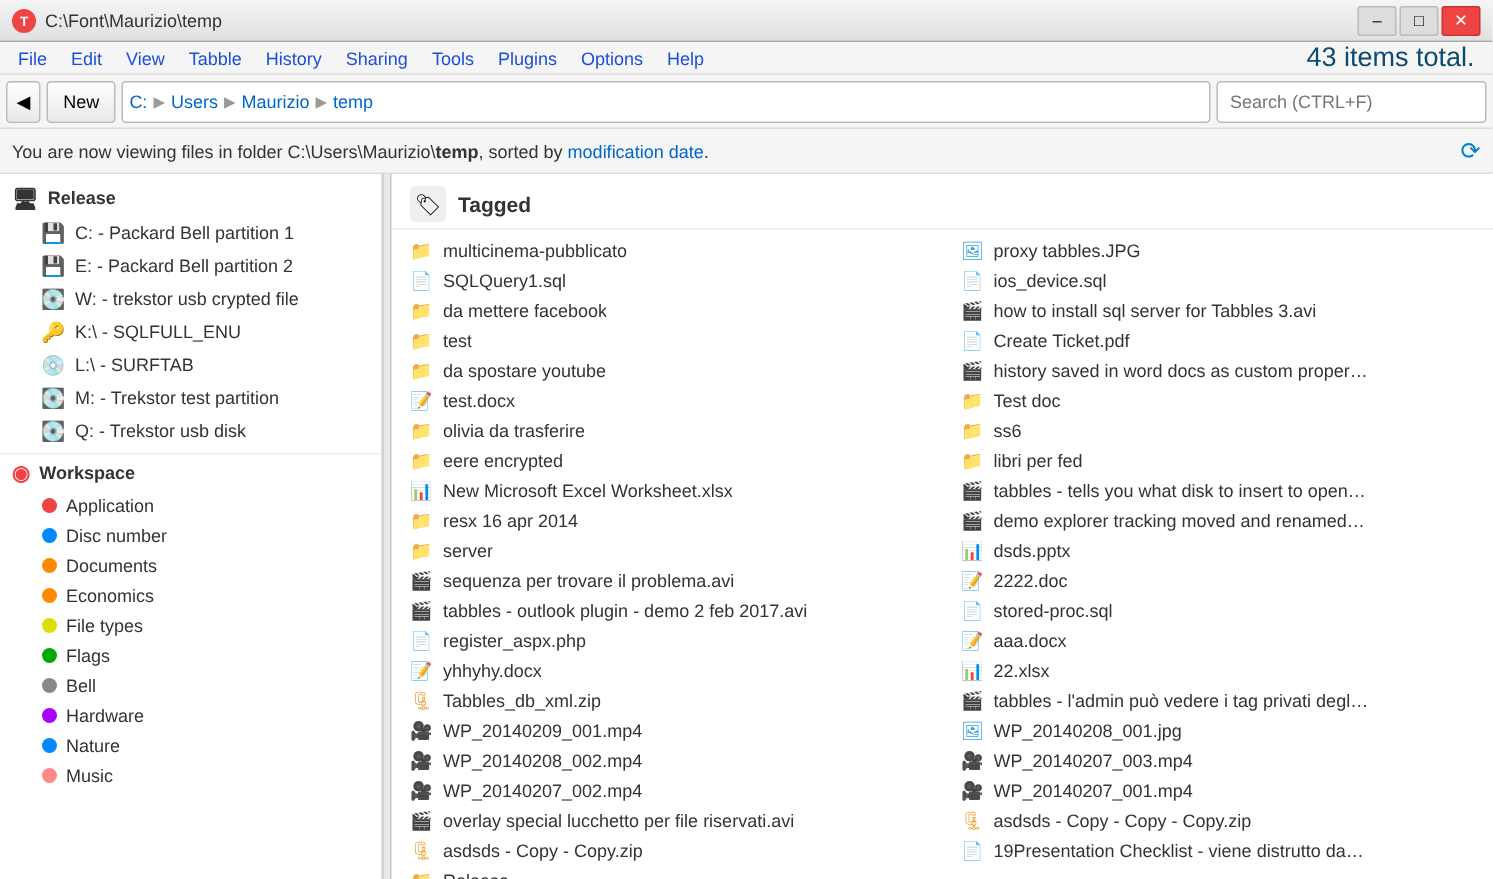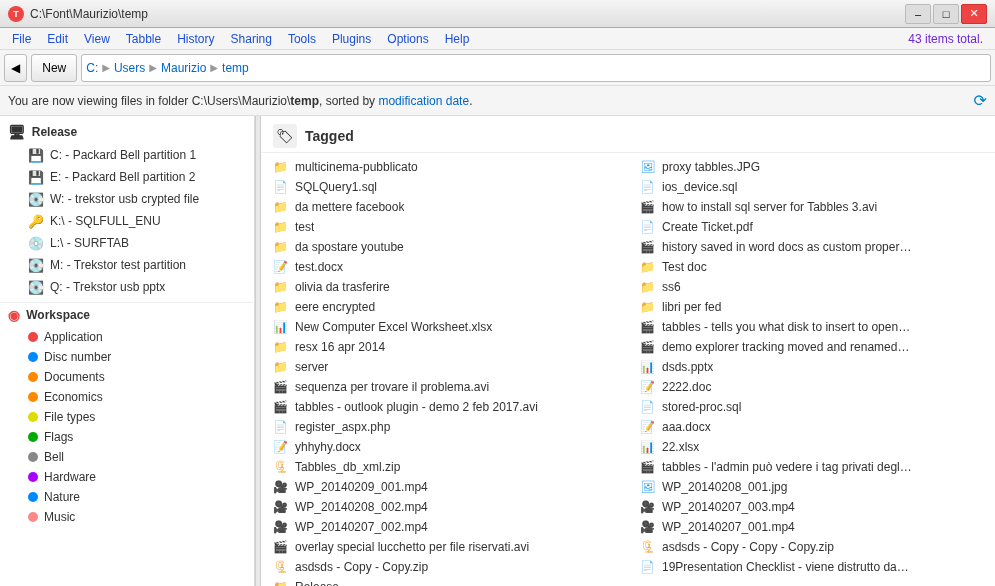--- a/index.html
+++ b/index.html
@@ -10,21 +10,21 @@
     .title-bar-left { display: flex; align-items: center; gap: 6px; }
     .title-bar-icon { width: 16px; height: 16px; background: #e44; border-radius: 50%; display: flex; align-items: center; justify-content: center; color: white; font-size: 9px; font-weight: bold; }
     .title-bar-title { font-size: 12px; color: #333; }
     .title-bar-controls { display: flex; gap: 2px; }
     .title-btn { width: 26px; height: 20px; display: flex; align-items: center; justify-content: center; font-size: 11px; cursor: pointer; background: #ddd; border: 1px solid #bbb; border-radius: 2px; }
     .title-btn.close { background: #e44; color: white; border-color: #c33; }
 
     
     .menu-bar { background: #f5f5f5; height: 22px; display: flex; align-items: center; border-bottom: 1px solid #ddd; padding: 0 4px; }
     .menu-item { padding: 2px 8px; font-size: 12px; color: #1d4ed8; cursor: pointer; border-radius: 2px; }
-    .items-count { margin-left: auto; font-size: 12px; color: #6d28d9; padding-right: 8px; }
+    .items-count { margin-left: auto; font-size: 18px; color: #0c4a6e; padding-right: 8px; }
 
     
     .toolbar { background: #f5f5f5; height: 36px; display: flex; align-items: center; border-bottom: 1px solid #ddd; padding: 0 4px; gap: 4px; }
     .toolbar-btn { height: 28px; padding: 0 10px; background: linear-gradient(to bottom, #fff, #e8e8e8); border: 1px solid #bbb; border-radius: 3px; cursor: pointer; font-size: 12px; display: flex; align-items: center; gap: 4px; }
     .nav-area { display: flex; align-items: center; gap: 2px; flex: 1; background: white; border: 1px solid #bbb; border-radius: 3px; height: 28px; padding: 0 4px; }
     .nav-sep { color: #999; font-size: 10px; margin: 0 2px; }
     .nav-item { color: #0066cc; cursor: pointer; font-size: 12px; }
     .search-box { height: 28px; width: 180px; border: 1px solid #bbb; border-radius: 3px; padding: 0 8px; font-size: 12px; background: white; }
 
     
@@ -108,20 +108,21 @@
   <button class="toolbar-btn">New</button>
   <div class="nav-area">
     <span class="nav-item">C:</span>
     <span class="nav-sep">▶</span>
     <span class="nav-item">Users</span>
     <span class="nav-sep">▶</span>
     <span class="nav-item">Maurizio</span>
     <span class="nav-sep">▶</span>
     <span class="nav-item">temp</span>
   </div>
+  <input class="search-box" type="text" placeholder="Search (CTRL+F)" style="">
 </div>
 
 <div class="address-bar">
   <span>
     <span>You are now viewing files in folder C:\Users\Maurizio\</span><strong>temp</strong><span>, sorted by </span><a>modification date</a><span>.</span>
   </span>
   <span style="margin-left:auto; color:#0080cc; cursor:pointer; font-size:16px;">⟳</span>
 </div>
 
 <div class="main-layout">
@@ -151,21 +152,21 @@
     <div class="sidebar-item sidebar-sub">
       <span class="icon">💿</span>
       <span>L:\ - SURFTAB</span>
     </div>
     <div class="sidebar-item sidebar-sub">
       <span class="icon">💽</span>
       <span>M: - Trekstor test partition</span>
     </div>
     <div class="sidebar-item sidebar-sub">
       <span class="icon">💽</span>
-      <span>Q: - Trekstor usb pptx</span>
+      <span>Q: - Trekstor usb disk</span>
     </div>
 
     <div class="workspace-header">
       <span style="color:#e44;font-size:14px;">◉</span>
       <span>Workspace</span>
     </div>
     <div class="sidebar-item sidebar-sub">
       <span class="dot-icon red-dot"></span>
       <span>Application</span>
     </div>
@@ -276,21 +277,21 @@
         <div class="file-item">
       <span class="file-icon" style="color:#f4c542">📁</span>
       <span class="file-name">eere encrypted</span>
     </div>
         <div class="file-item">
       <span class="file-icon" style="color:#f4c542">📁</span>
       <span class="file-name">libri per fed</span>
     </div>
         <div class="file-item">
       <span class="file-icon" style="color:#1e7145">📊</span>
-      <span class="file-name">New Computer Excel Worksheet.xlsx</span>
+      <span class="file-name">New Microsoft Excel Worksheet.xlsx</span>
     </div>
         <div class="file-item">
       <span class="file-icon" style="color:#e05030">🎬</span>
       <span class="file-name">tabbles - tells you what disk to insert to open file.avi</span>
     </div>
         <div class="file-item">
       <span class="file-icon" style="color:#f4c542">📁</span>
       <span class="file-name">resx 16 apr 2014</span>
     </div>
         <div class="file-item">

